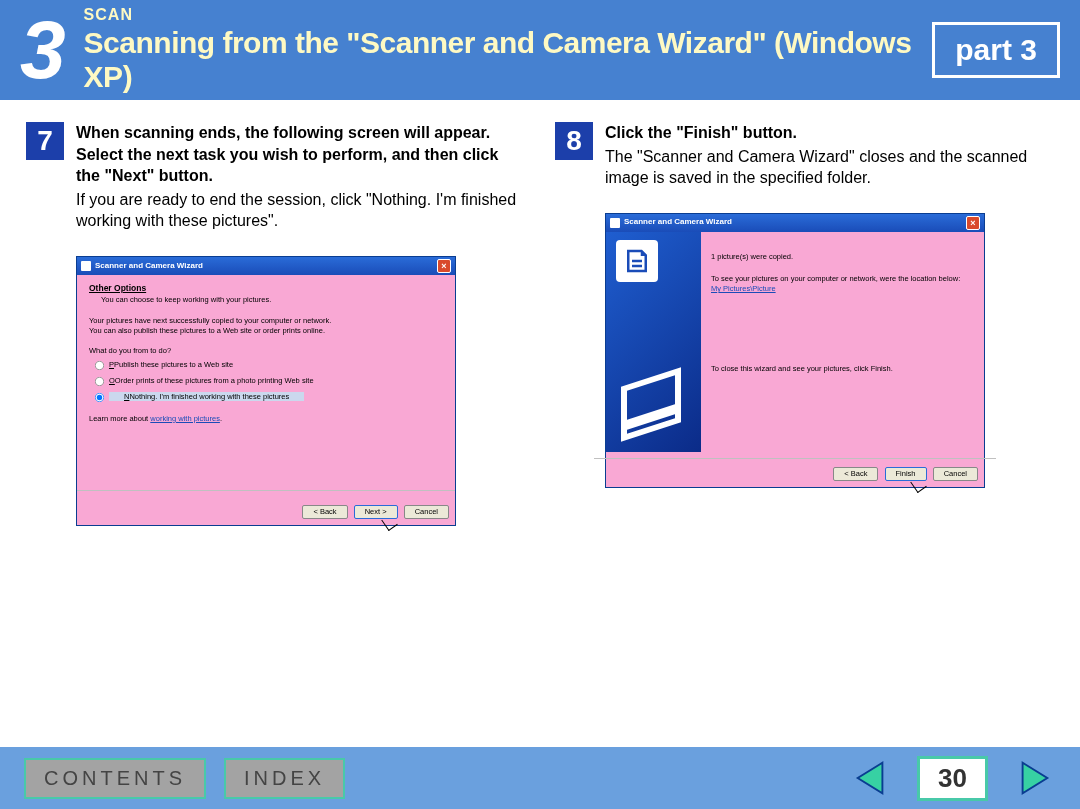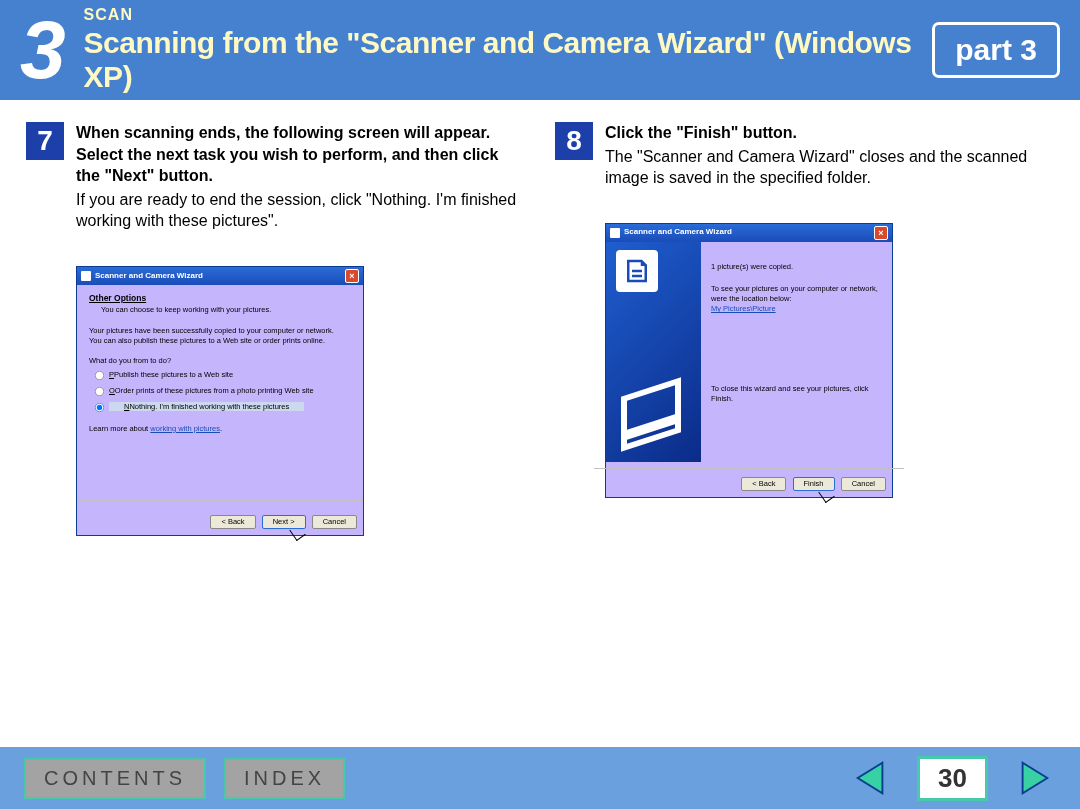--- a/index.html
+++ b/index.html
@@ -34,21 +34,21 @@
     letter-spacing: 1px;
     margin-bottom: 2px;
   }
   .header-title {
     font-size: 30px;
     font-weight: 900;
     letter-spacing: -0.5px;
   }
   .part-badge {
     border: 3px solid #fff;
-    border-radius: 7px;
+    border-radius: 0;
     color: #fff;
     font-size: 30px;
     font-weight: bold;
     padding: 8px 20px;
   }
   .content {
     position: absolute;
     top: 100px;
     left: 0;
     right: 0;
@@ -71,25 +71,25 @@
     align-items: center;
     justify-content: center;
     flex-shrink: 0;
   }
   .step-body { flex: 1; font-size: 16px; color: #000; line-height: 1.35; }
   .step-title { font-weight: bold; display: inline; }
   .step-extra { margin-top: 2px; }
 
   
   .xp-dialog {
-    margin-top: 34px;
+    margin-top: 24px;
     border: 1px solid #0a3d91;
-    width: 288px;
+    width: 380px;
     font-size: 7.5px;
-    background: #c4b5fd;
+    background: #f9a8d4;
   }
   .xp-titlebar {
     background: linear-gradient(#2a6cd8,#1a4cb8);
     color: #fff;
     height: 18px;
     display: flex;
     align-items: center;
     padding: 0 4px;
     font-size: 8px;
     font-weight: bold;
@@ -229,21 +229,21 @@
         <div class="xp-dialog">
           <div class="xp-titlebar">
             <span class="tb-icon"></span>
             <span>Scanner and Camera Wizard</span>
             <span class="xp-close">×</span>
           </div>
           <div class="xp-body">
             <div class="xp-section-title">Other Options</div>
             <div class="xp-sub">You can choose to keep working with your pictures.</div>
             <div class="xp-block">
-              <div>Your pictures have been successfully copied to your computer or network.</div>
+              <div>Your pictures have next successfully copied to your computer or network.</div>
               <div>You can also publish these pictures to a Web site or order prints online.</div>
             </div>
             <div class="xp-block">What do you from to do?</div>
             <div class="xp-radio">
               <input type="radio" style=""><u>P</u><span>Publish these pictures to a Web site</span>
             </div>
             <div class="xp-radio">
               <input type="radio" style=""><u>O</u><span>Order prints of these pictures from a photo printing Web site</span>
             </div>
             <div class="xp-radio">

